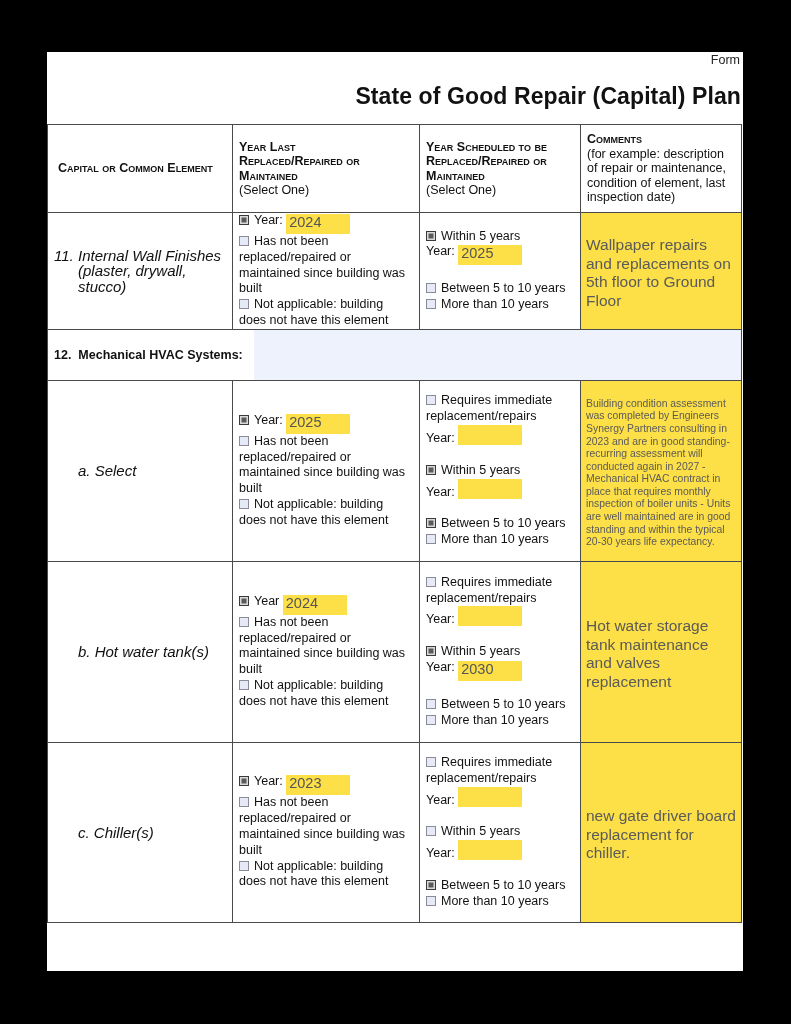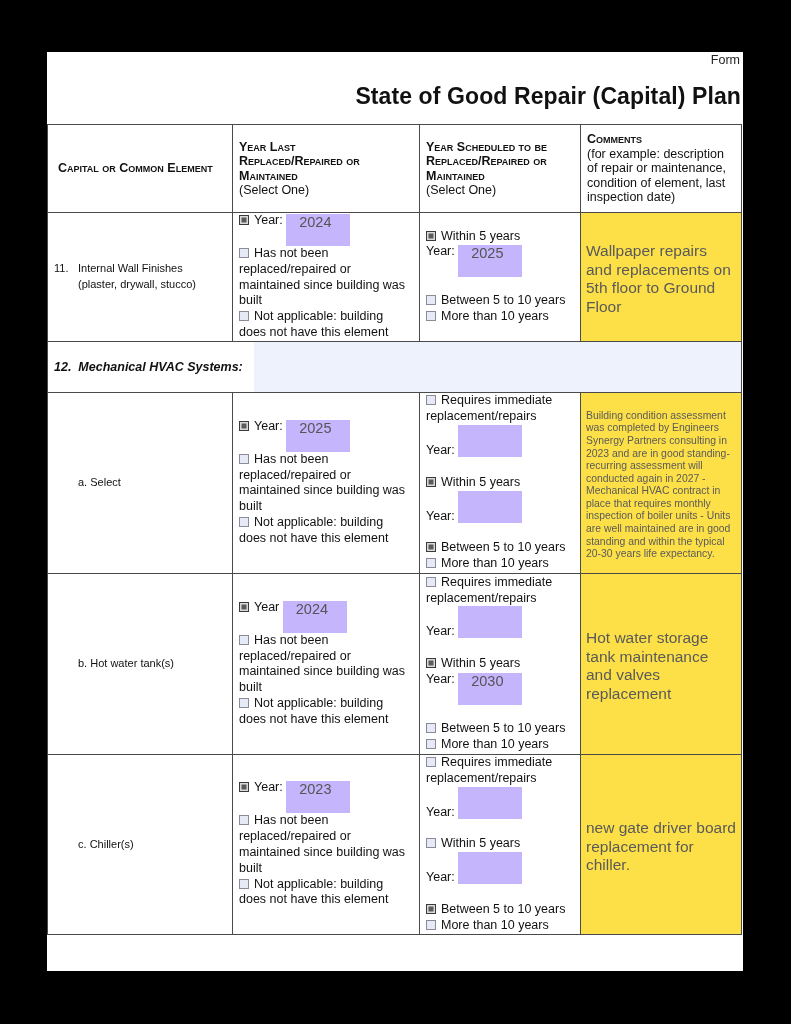--- a/index.html
+++ b/index.html
@@ -25,44 +25,44 @@
     table.grid td, table.grid th {
       border: 1.4px solid #4a4a4a; vertical-align: middle; font-weight: normal; text-align: left;
     }
     col.c1 { width: 185px; } col.c2 { width: 187px; } col.c3 { width: 161px; } col.c4 { width: 161px; }
 
     .hdr { height: 88px; font-size: 12.5px; line-height: 14.5px; padding: 0 6px; }
     .sc { font-variant: small-caps; font-weight: bold; font-size: 12.5px; }
     .hdr .sub { font-weight: normal; }
     th.h1 { text-align: center; padding: 0 10px; }
 
-    .elem { font-weight: bold; font-size: 11px; line-height: 15.5px; padding-left: 6px; }
+    .elem { font-weight: bold; font-size: 15px; line-height: 15.5px; padding-left: 6px; font-style: italic; }
     .elem .num { display: inline-block; width: 24px; vertical-align: top; }
     .elem .txt { display: inline-block; vertical-align: top; width: 145px; }
     .elem.sub { padding-left: 30px; }
 
     .opts { font-size: 12.5px; line-height: 15.8px; padding: 0 6px; color: #111; }
     .opt { display: block; }
     .cb {
       display: inline-block; width: 10px; height: 10px; border: 1px solid #8a8a99;
       background: #e6eaf6; margin-right: 5px; vertical-align: -1px;
     }
     .cb.on { background: #5a5a5a; border-color: #3a3a3a; box-shadow: inset 0 0 0 1.5px #d9d9d9; }
     .yf {
-      display: inline-block; background: #c4b5fd; width: 64px; height: 32px;
-      font-size: 14.5px; color: #555; padding-left: 13px; line-height: 17px; vertical-align: -3px;
+      display: inline-block; background: #fde047; width: 64px; height: 20px;
+      font-size: 14.5px; color: #555; padding-left: 3px; line-height: 17px; vertical-align: -3px;
     }
     .gap { display: block; height: 16px; }
 
     td.cmt { background: #fde047; vertical-align: top; padding: 5px 4px 0 5px; color: #5a5a5a; }
     .cmt-big { font-size: 15.5px; line-height: 18.5px; }
     .cmt-small { font-size: 10.4px; line-height: 12.6px; }
 
     .r11 { height: 115px; }
-    .r12 { height: 36px; font-style: italic; }
+    .r12 { height: 36px; }
     .rb { height: 181px; }
     .rh { height: 181px; }
     .rc { height: 180px; }
 
     .hvac-cell { padding: 0; position: relative; }
     .hvac-label { font-weight: bold; font-size: 12.5px; padding-left: 6px; display: inline-block; line-height: 50px; }
     .hvac-field { position: absolute; left: 206px; top: 0; right: 0; bottom: 0; background: #eef2fc; }
   </style>
 </head>
 <body>

